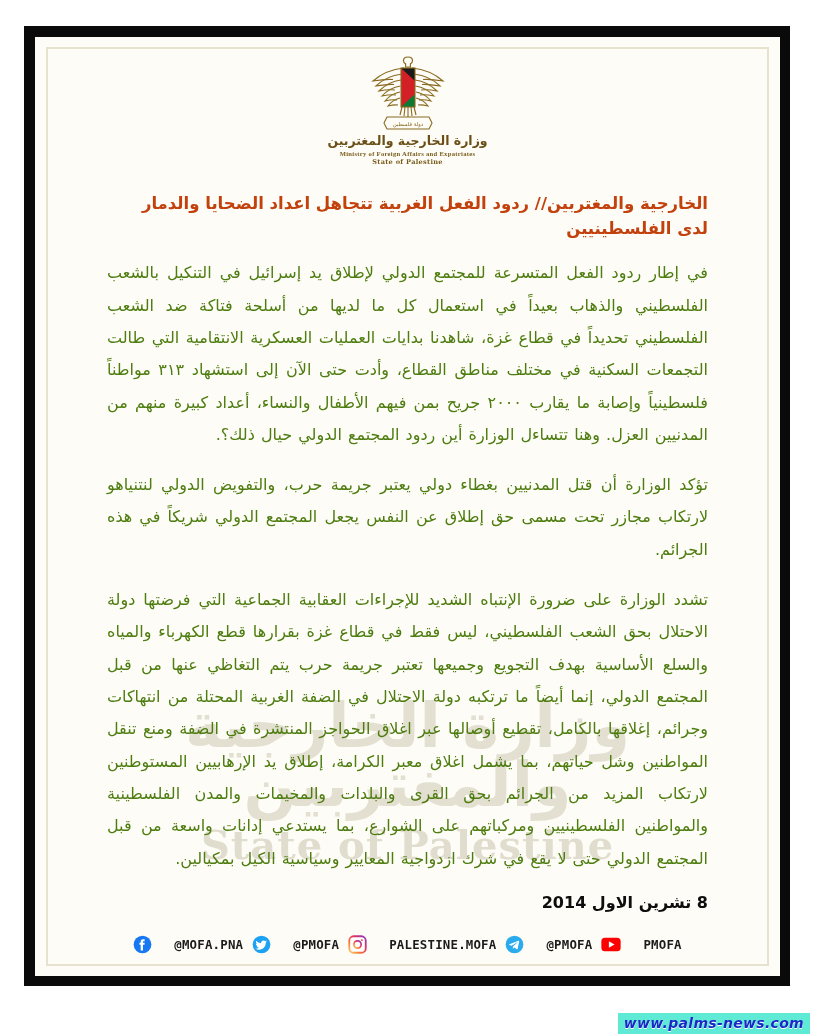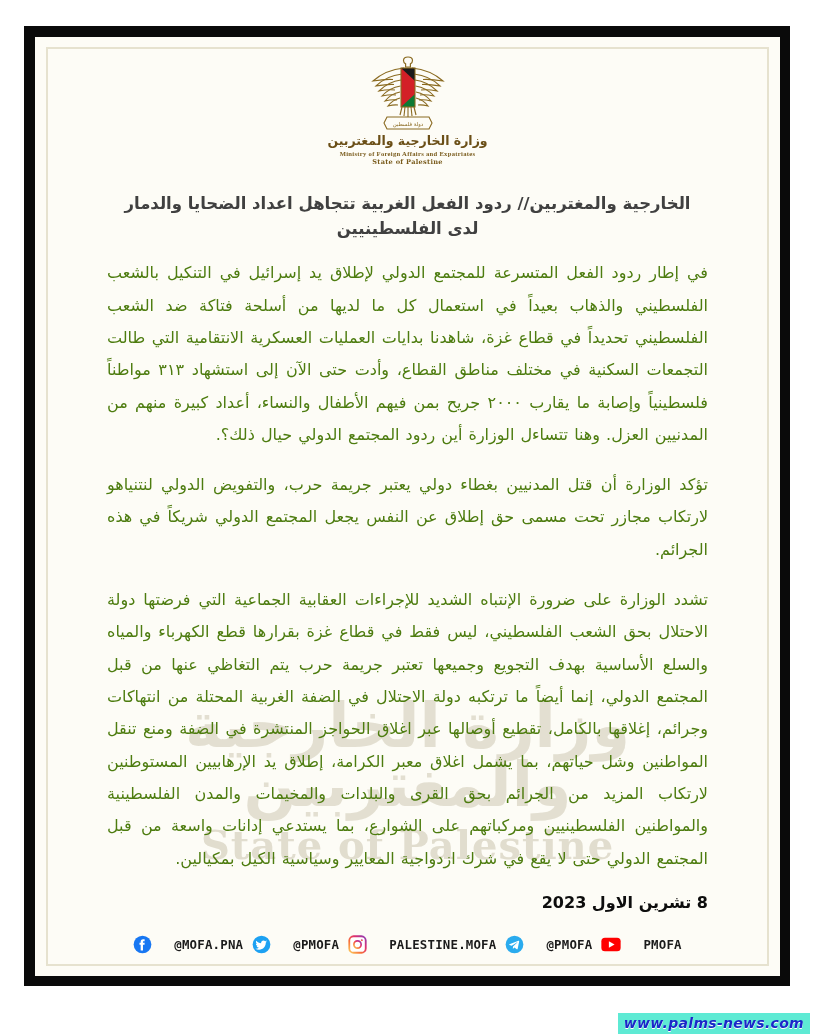--- a/index.html
+++ b/index.html
@@ -127,23 +127,23 @@
     padding: 0 72px 0 72px;
     margin-top: 26px;
     direction: rtl;
     text-align: justify;
   }
 
   #doc-title {
     font-family: "DejaVu Sans", sans-serif;
     font-size: 16.5px;
     font-weight: bold;
-    color: #404040;
+    color: #c2410c;
     line-height: 1.5;
-    text-align: center;
+    text-align: right;
     margin: 0 0 16px 0;
     letter-spacing: -0.2px;
   }
 
   .para {
     font-family: "DejaVu Sans", sans-serif;
     font-size: 16px;
     color: #4d7c0f;
     line-height: 2.02;
     text-align: justify;
@@ -268,21 +268,21 @@
         <div class="emblem-ar">وزارة الخارجية والمغتربين</div>
         <div class="emblem-en">Ministry of Foreign Affairs and Expatriates</div>
         <div class="emblem-en2">State of Palestine</div>
       </div>
 
       <div id="content">
         <h1 id="doc-title">الخارجية والمغتربين// ردود الفعل الغربية تتجاهل اعداد الضحايا والدمار لدى الفلسطينيين</h1>
         <p class="para">في إطار ردود الفعل المتسرعة للمجتمع الدولي لإطلاق يد إسرائيل في التنكيل بالشعب الفلسطيني والذهاب بعيداً في استعمال كل ما لديها من أسلحة فتاكة ضد الشعب الفلسطيني تحديداً في قطاع غزة، شاهدنا بدايات العمليات العسكرية الانتقامية التي طالت التجمعات السكنية في مختلف مناطق القطاع، وأدت حتى الآن إلى استشهاد ٣١٣ مواطناً فلسطينياً وإصابة ما يقارب ٢٠٠٠ جريح بمن فيهم الأطفال والنساء، أعداد كبيرة منهم من المدنيين العزل. وهنا تتساءل الوزارة أين ردود المجتمع الدولي حيال ذلك؟.</p>
         <p class="para">تؤكد الوزارة أن قتل المدنيين بغطاء دولي يعتبر جريمة حرب، والتفويض الدولي لنتنياهو لارتكاب مجازر تحت مسمى حق إطلاق عن النفس يجعل المجتمع الدولي شريكاً في هذه الجرائم.</p>
         <p class="para">تشدد الوزارة على ضرورة الإنتباه الشديد للإجراءات العقابية الجماعية التي فرضتها دولة الاحتلال بحق الشعب الفلسطيني، ليس فقط في قطاع غزة بقرارها قطع الكهرباء والمياه والسلع الأساسية بهدف التجويع وجميعها تعتبر جريمة حرب يتم التغاظي عنها من قبل المجتمع الدولي، إنما أيضاً ما ترتكبه دولة الاحتلال في الضفة الغربية المحتلة من انتهاكات وجرائم، إغلاقها بالكامل، تقطيع أوصالها عبر اغلاق الحواجز المنتشرة في الضفة ومنع تنقل المواطنين وشل حياتهم، بما يشمل اغلاق معبر الكرامة، إطلاق يد الإرهابيين المستوطنين لارتكاب المزيد من الجرائم بحق القرى والبلدات والمخيمات والمدن الفلسطينية والمواطنين الفلسطينيين ومركباتهم على الشوارع، بما يستدعي إدانات واسعة من قبل المجتمع الدولي حتى لا يقع في شرك ازدواجية المعايير وسياسية الكيل بمكيالين.</p>
-        <div id="date-line">8 تشرين الاول 2023</div>
+        <div id="date-line">8 تشرين الاول 2014</div>
       </div>
 
       <div id="social-bar">
 
         <div class="social-item">
           <svg class="ico" width="19" height="19" viewBox="0 0 24 24">
             <circle cx="12" cy="12" r="11.2" fill="#1877F2"></circle>
             <path d="M14.6 12.4h-2v7.2h-2.9v-7.2H8.2V9.9h1.5V8.4c0-1.9.8-3.1 3.1-3.1h1.9v2.5h-1.2c-.9 0-.9.3-.9.9v1.2h2.1z" fill="#fff"></path>
           </svg>
           <span class="social-handle">@MOFA.PNA</span>

